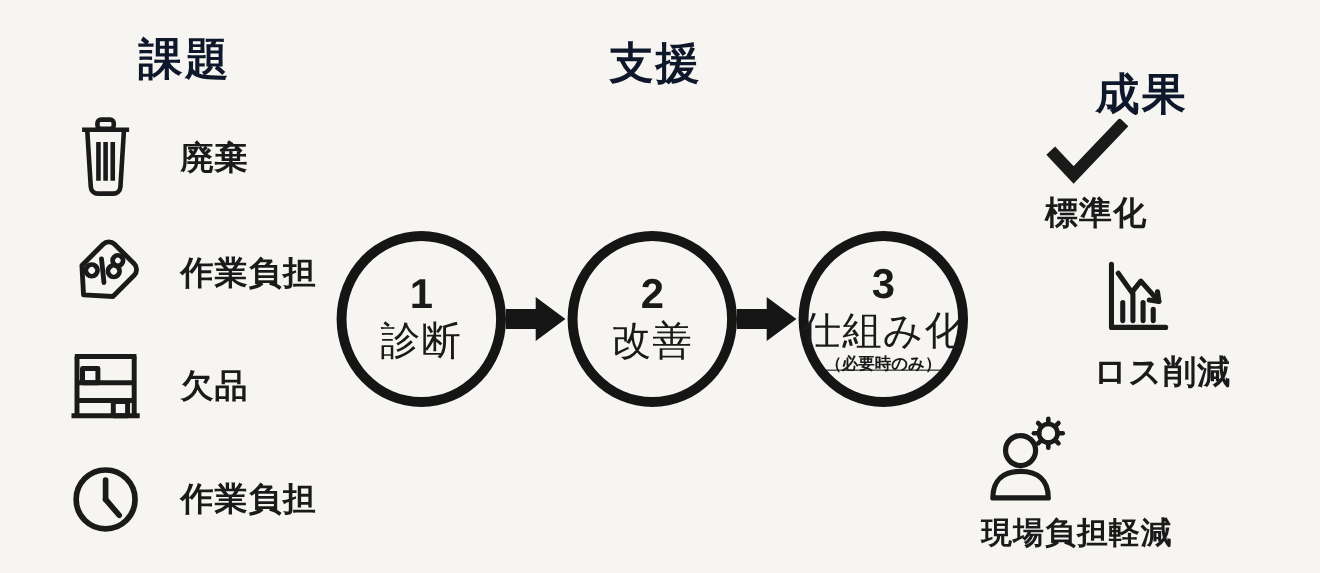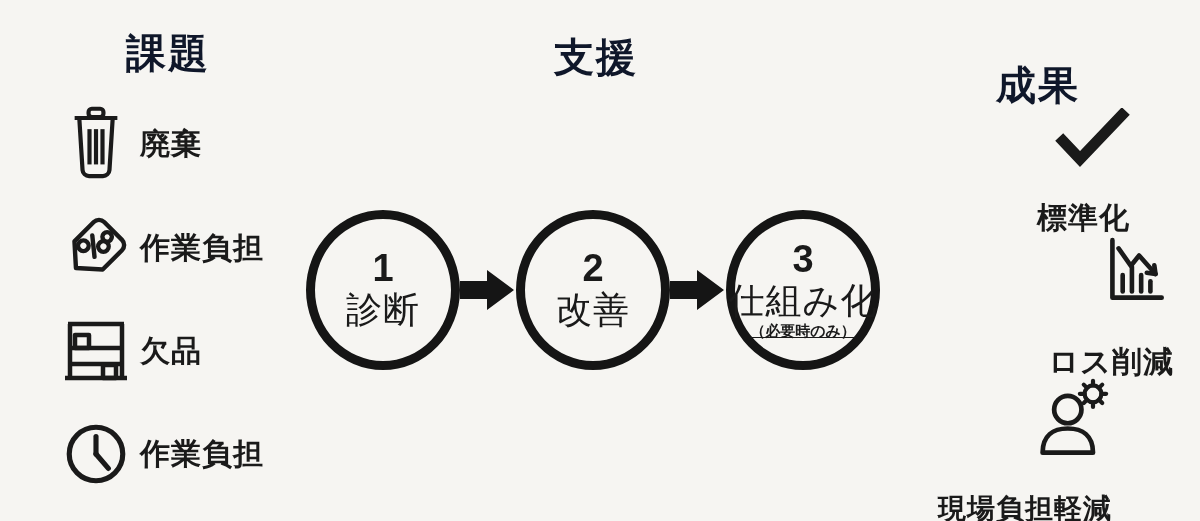--- a/index.html
+++ b/index.html
@@ -22,20 +22,21 @@
   }
   #title-issues  { left: 98px;  top: 26px; width: 140px; }
   #title-support { left: 516px; top: 30px; width: 160px; }
   #title-results { left: 962px; top: 26px; width: 152px; margin-top: 32px; }
 
   .issue-row {
     position: absolute;
     left: 52px;
     display: flex;
     align-items: center;
+    gap: 24px;
   }
   .issue-row .icon-box {
     width: 88px;
     display: flex;
     justify-content: center;
     align-items: center;
   }
   .item-label {
     font-size: 30px;
     font-weight: 700;
@@ -70,22 +71,21 @@
   }
   .step-number { font-size: 38px; font-weight: 700; line-height: 1.05; }
   .step-label  { font-size: 36px; font-weight: 400; line-height: 1.15; letter-spacing: 1px; white-space: nowrap; }
   .step-note   { font-size: 15px; font-weight: 700; line-height: 1.1; margin-top: 2px; white-space: nowrap; text-decoration: underline; }
   .flow-arrow  { flex: none; width: 56px; height: 44px; display: block; }
 
   .result-item {
     position: absolute;
     display: flex;
     flex-direction: column;
-    align-items: flex-end;
-    gap: 24px;
+    align-items: flex-start;
   }
   #res-standard { left: 950px; top: 108px; width: 180px; }
   #res-loss     { left: 994px; top: 234px; width: 180px; }
   #res-genba    { left: 892px; top: 376px; width: 220px; }
   .result-item .item-label { margin-top: 6px; text-align: center; }
   #res-genba .item-label { font-size: 28px; }
 
   svg { display: block; }
 </style>
 </head>

